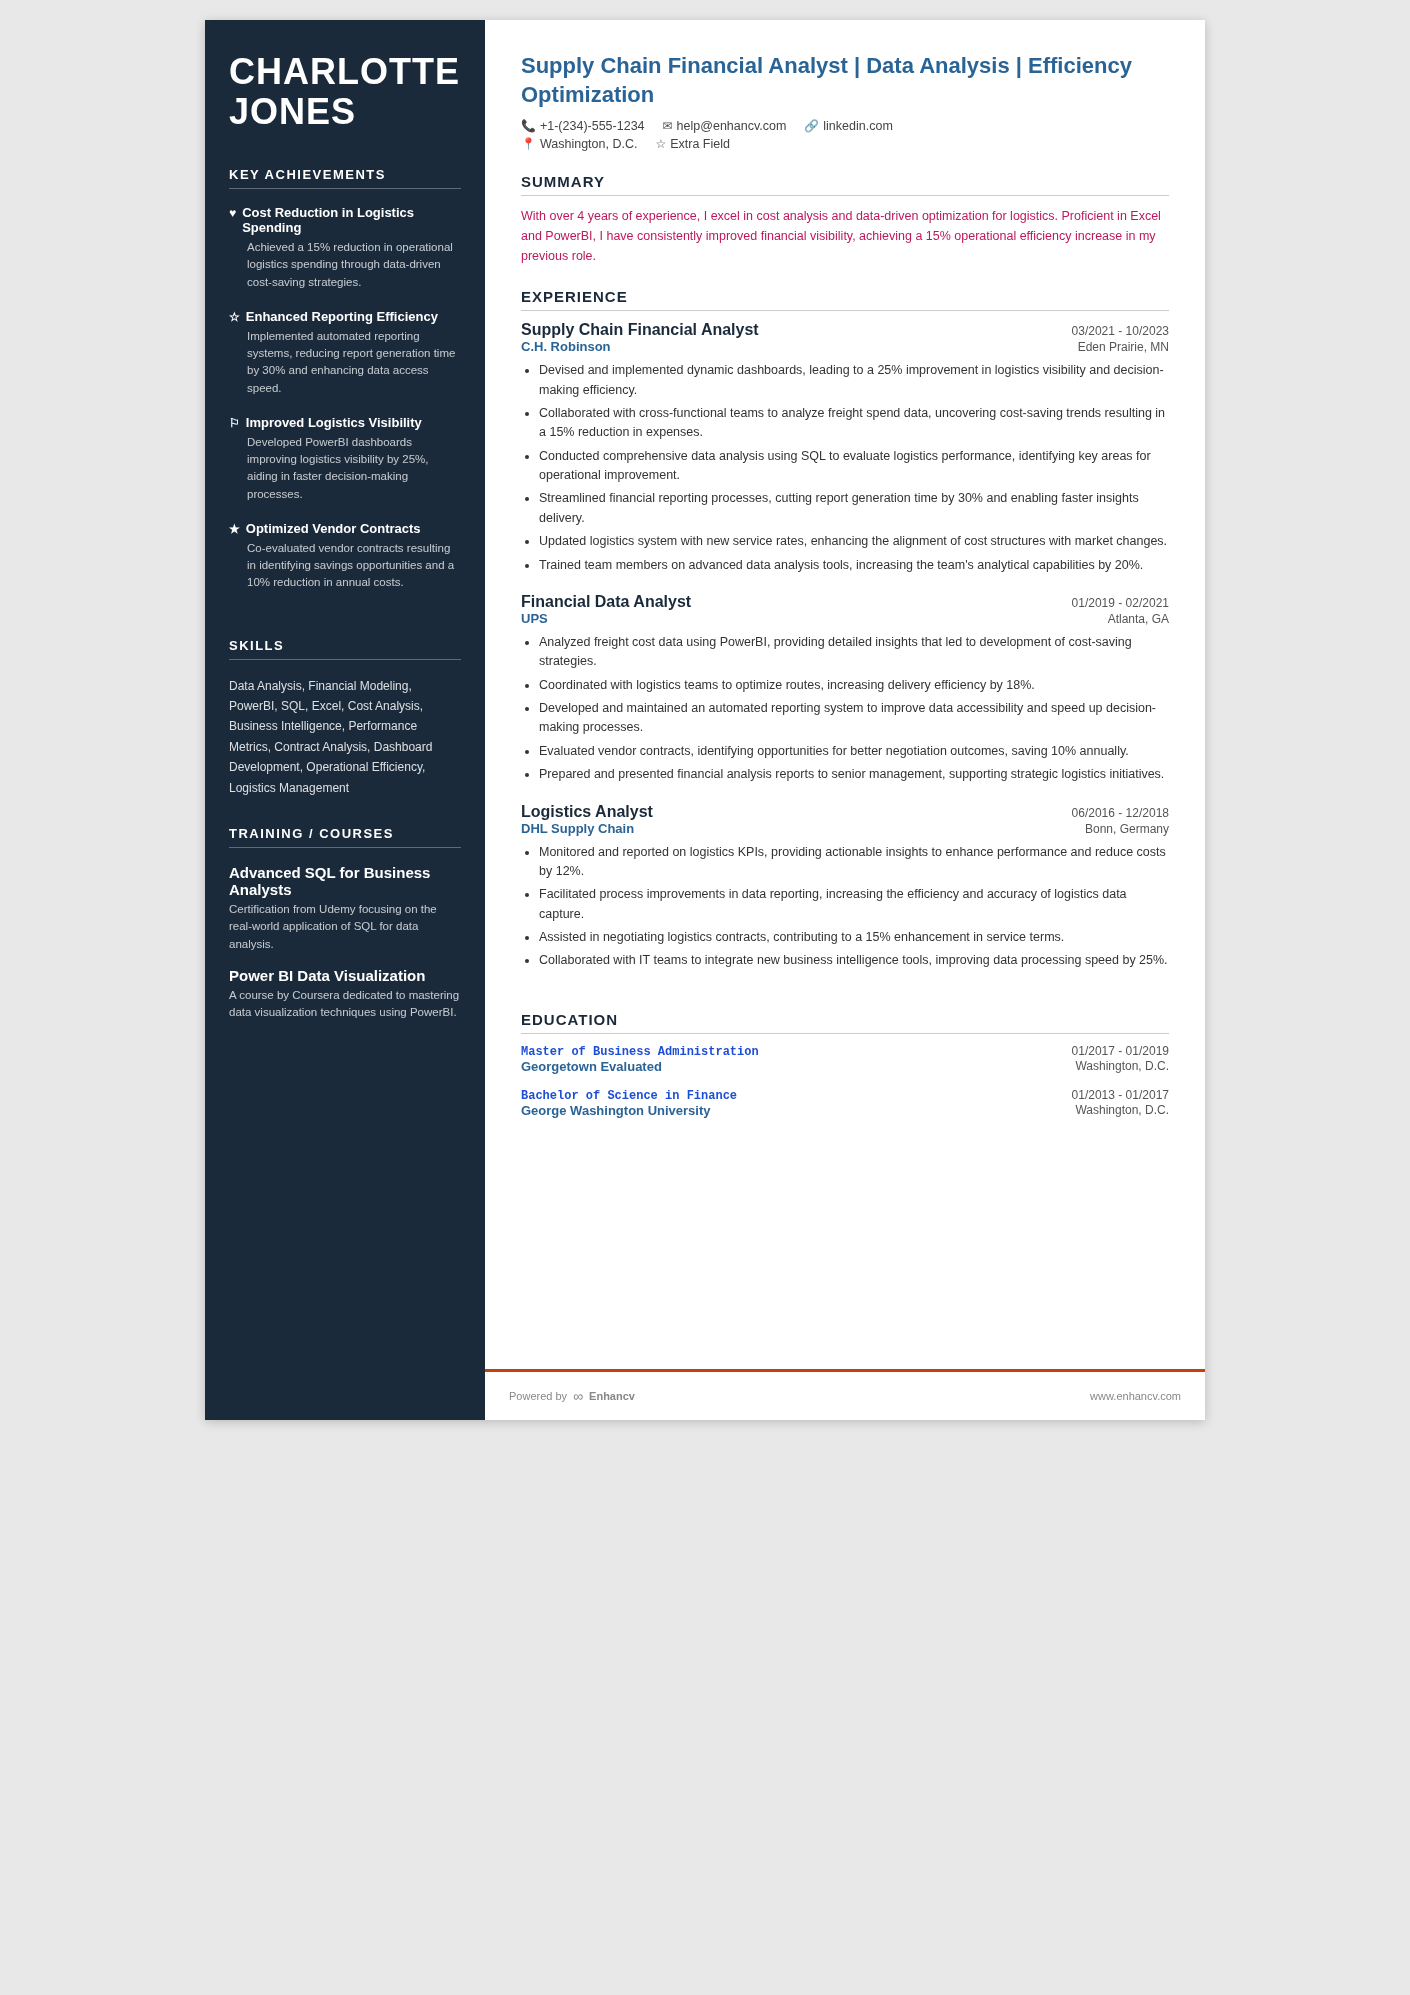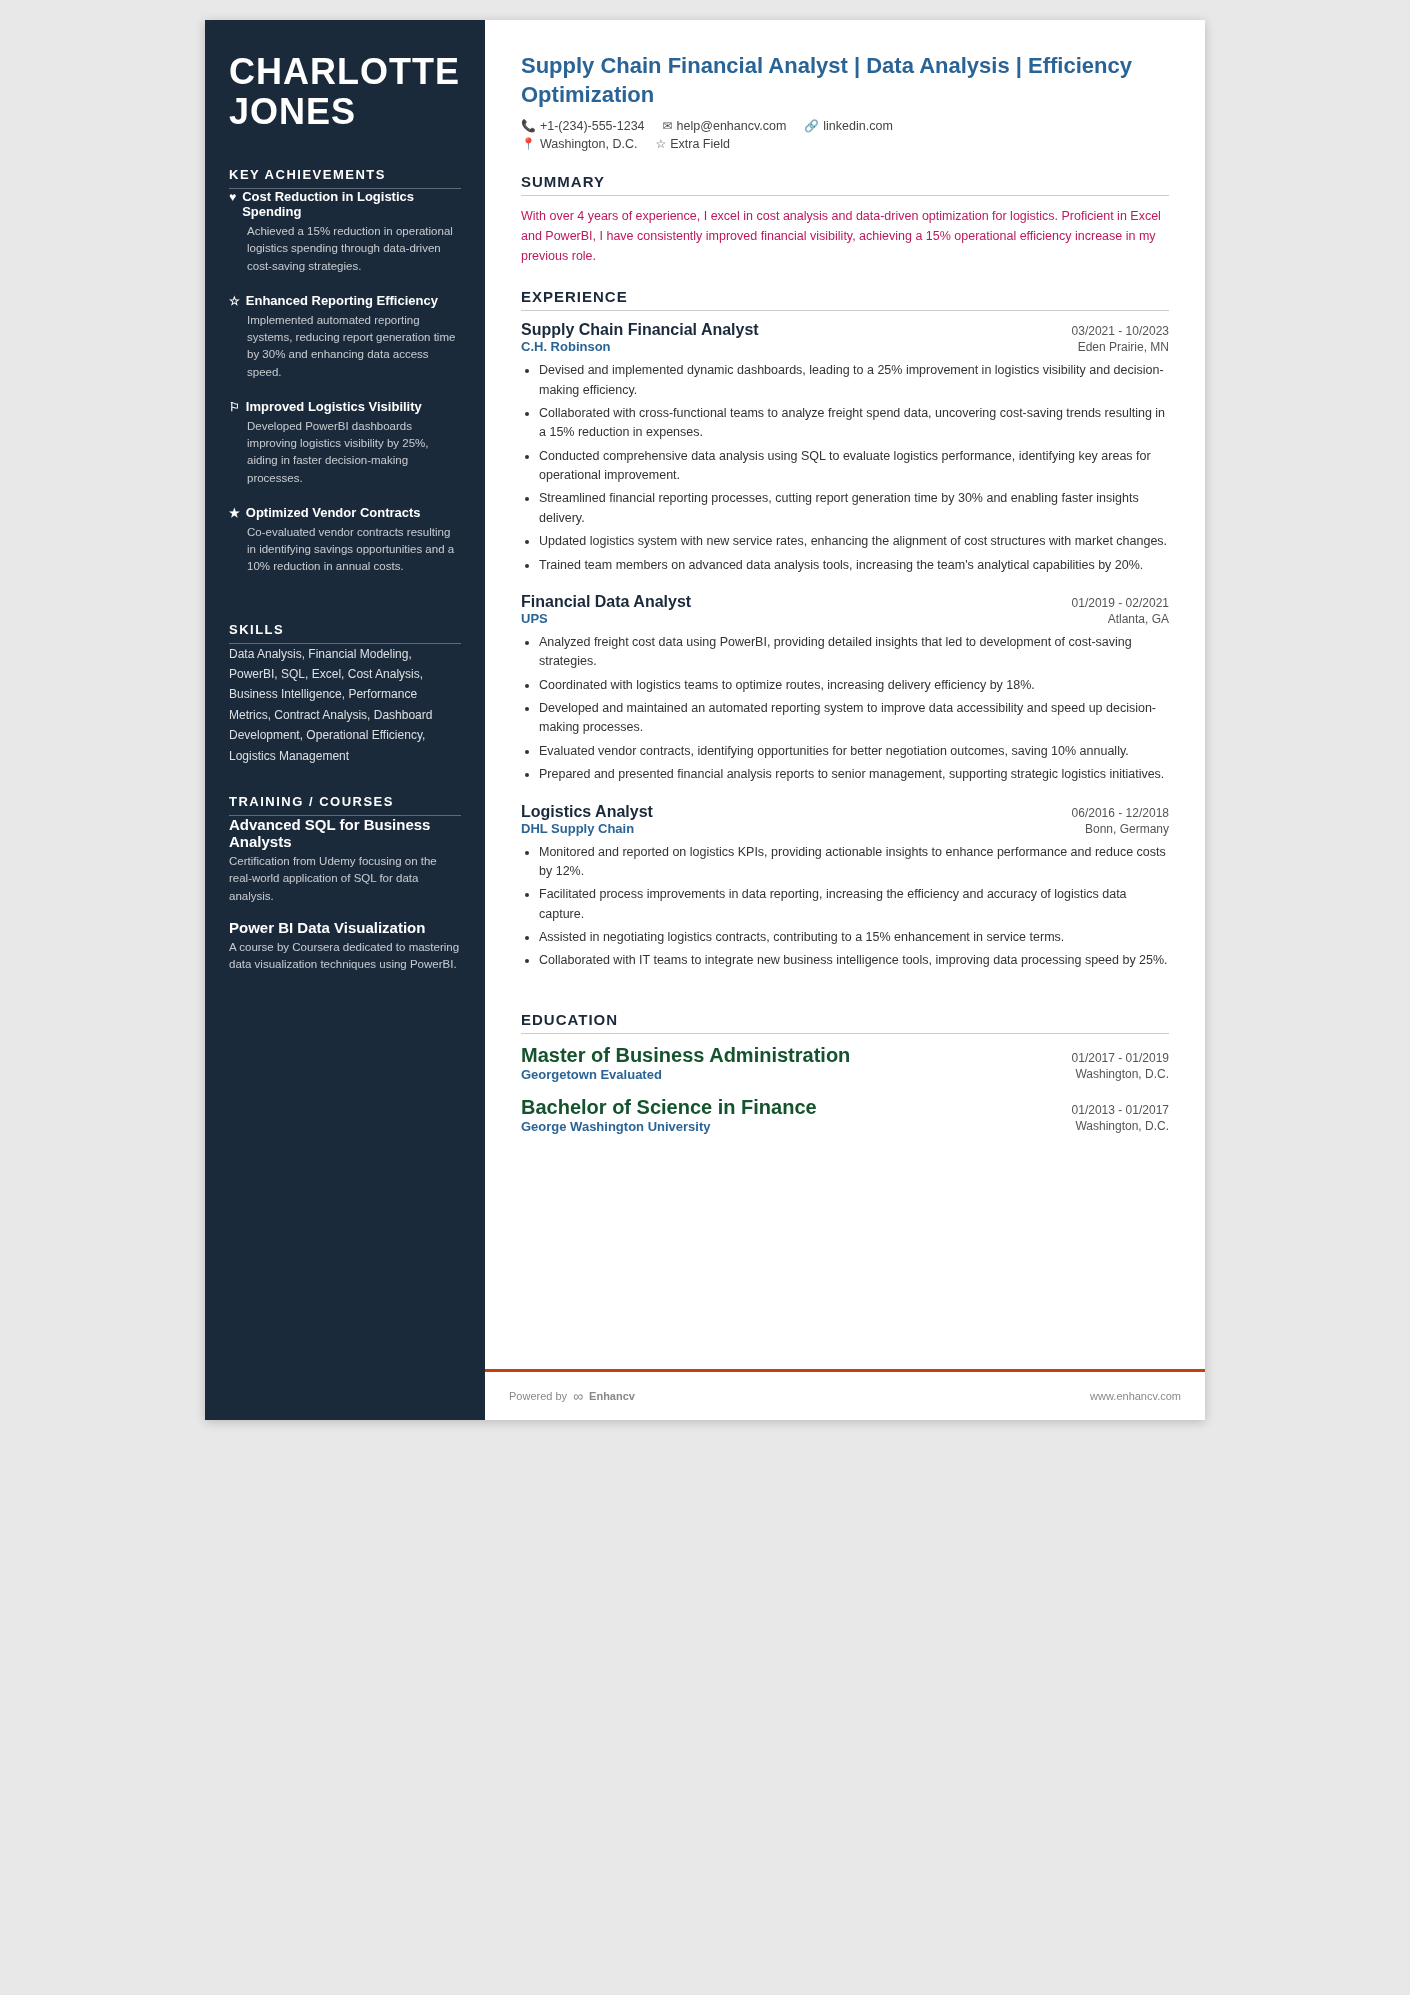--- a/index.html
+++ b/index.html
@@ -43,21 +43,21 @@
       margin-bottom: 28px;
     }
     .sidebar-section-title {
       font-size: 13px;
       font-weight: 700;
       letter-spacing: 1.5px;
       text-transform: uppercase;
       color: #fff;
       border-bottom: 1px solid rgba(255,255,255,0.3);
       padding-bottom: 6px;
-      margin-bottom: 0;
+      margin-bottom: 16px;
     }
     .achievement-item {
       margin-bottom: 18px;
     }
     .achievement-title {
       font-size: 13px;
       font-weight: 700;
       color: #fff;
       display: flex;
       align-items: flex-start;
@@ -207,23 +207,24 @@
     }
     .edu-entry {
       margin-bottom: 14px;
     }
     .edu-header {
       display: flex;
       justify-content: space-between;
       align-items: baseline;
     }
     .edu-degree {
-      font-size: 20px;
-      font-weight: 700;
-      color: #14532d;
+      font-size: 12px;
+      font-weight: 700;
+      color: #1d4ed8;
+      font-family: Liberation Mono, monospace;
     }
     .edu-dates {
       font-size: 12px;
       color: #555;
     }
     .edu-school-line {
       display: flex;
       justify-content: space-between;
     }
     .edu-school {

